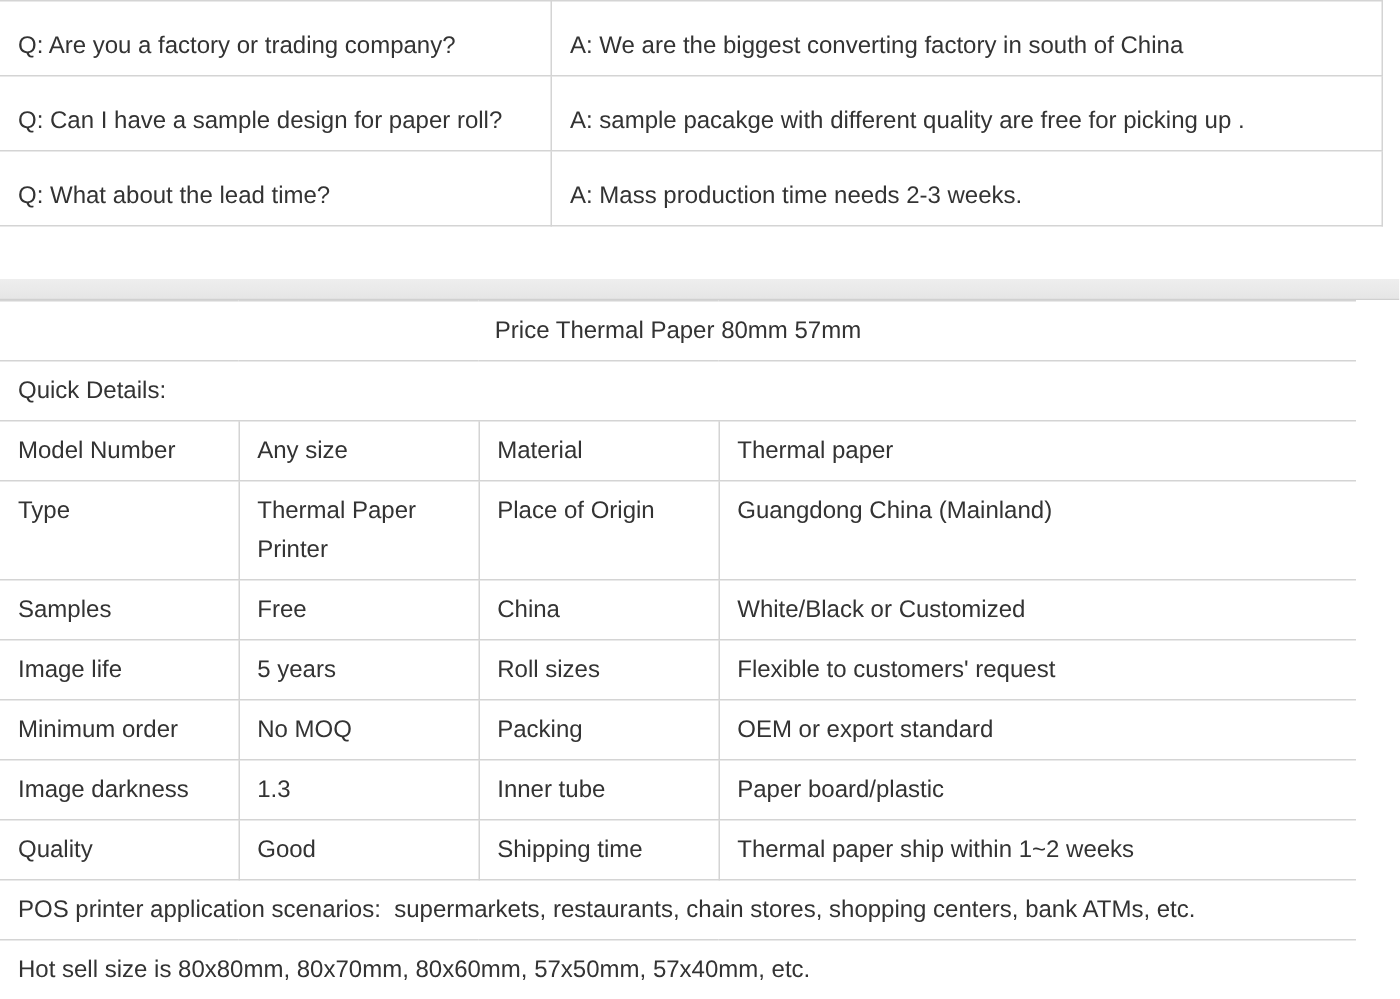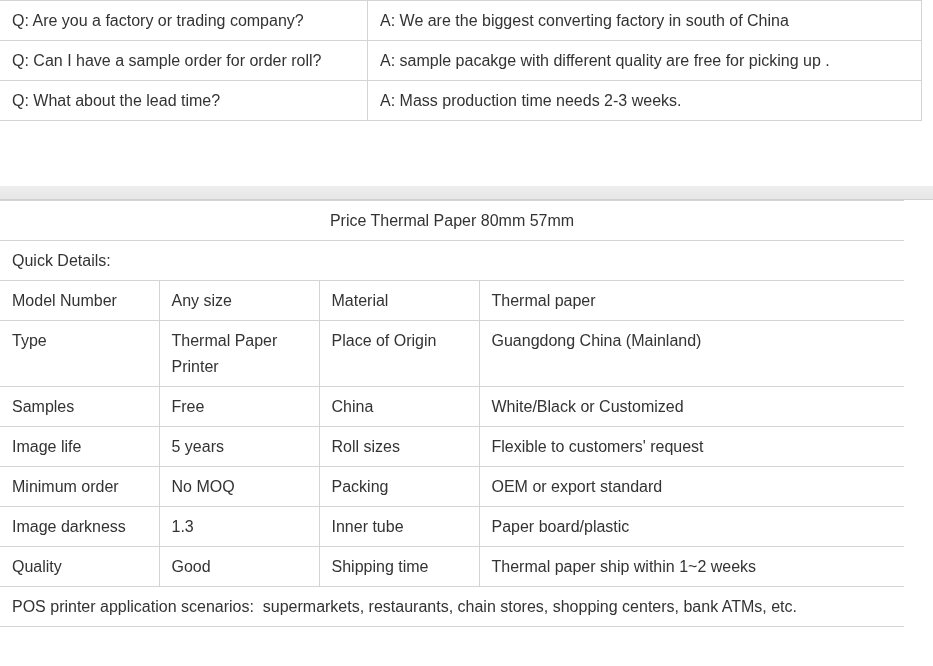--- a/index.html
+++ b/index.html
@@ -1,21 +1,21 @@
 <!DOCTYPE html>
 <html><head>
 <meta charset="utf-8">
 <style>
   html, body { margin: 0; padding: 0; background: #ffffff; }
   body { width: 933px; height: 666px; overflow: hidden; position: relative;
          font-family: "Liberation Sans", sans-serif; color: #333333; font-size: 16px; }
   table { border-collapse: collapse; table-layout: fixed; }
   td { border: 1px solid #d4d4d4; padding: 0 12px; vertical-align: top; line-height: 26px; }
   .faq { position: absolute; left: 0; top: 0; width: 922px; }
-  .faq td { padding-top: 7px; padding-bottom: 6px; }
+  .faq td { padding-top: 17px; padding-bottom: 6px; }
   .faq .q { width: 343px; }
   .faq td:first-child { border-left: none; }
   .band { position: absolute; left: 0; top: 186px; width: 933px; height: 13px;
           background: linear-gradient(#eeeeee, #e6e6e6); border-bottom: 1px solid #d0d0d0; }
   .spec { position: absolute; left: 0; top: 200px; width: 904px; }
   .spec td { padding-top: 7px; padding-bottom: 6px; border-top: 1px solid #d4d4d4; }
   .spec td:first-child { border-left: none; }
   .spec td:last-child { border-right: none; }
   .spec .c1 { width: 159px; }
   .spec .c2 { width: 160px; }
@@ -25,21 +25,21 @@
 </head>
 <body>
 
 <table class="faq">
   <tbody>
     <tr>
       <td class="q">Q: Are you a factory or trading company?</td>
       <td>A: We are the biggest converting factory in south of China</td>
     </tr>
     <tr>
-      <td class="q">Q: Can I have a sample order for order roll?</td>
+      <td class="q">Q: Can I have a sample design for paper roll?</td>
       <td>A: sample pacakge with different quality are free for picking up .</td>
     </tr>
     <tr>
       <td class="q">Q: What about the lead time?</td>
       <td>A: Mass production time needs 2-3 weeks.</td>
     </tr>
   </tbody>
 </table>
 
 <div class="band"></div>
@@ -96,14 +96,17 @@
     </tr>
     <tr>
       <td>Quality</td>
       <td>Good</td>
       <td>Shipping time</td>
       <td>Thermal paper ship within 1~2 weeks</td>
     </tr>
     <tr>
       <td colspan="4" style="white-space: pre; margin-left: 27px;">POS printer application scenarios:  supermarkets, restaurants, chain stores, shopping centers, bank ATMs, etc.</td>
     </tr>
+    <tr>
+      <td colspan="4">Hot sell size is 80x80mm, 80x70mm, 80x60mm, 57x50mm, 57x40mm, etc.</td>
+    </tr>
   </tbody>
 </table>
 
 </body></html>

